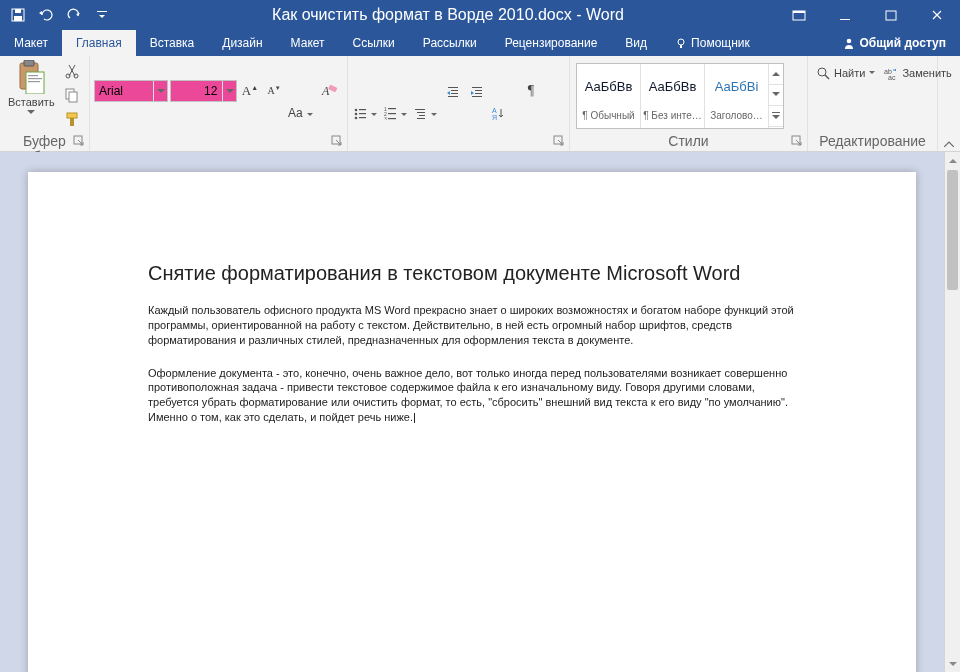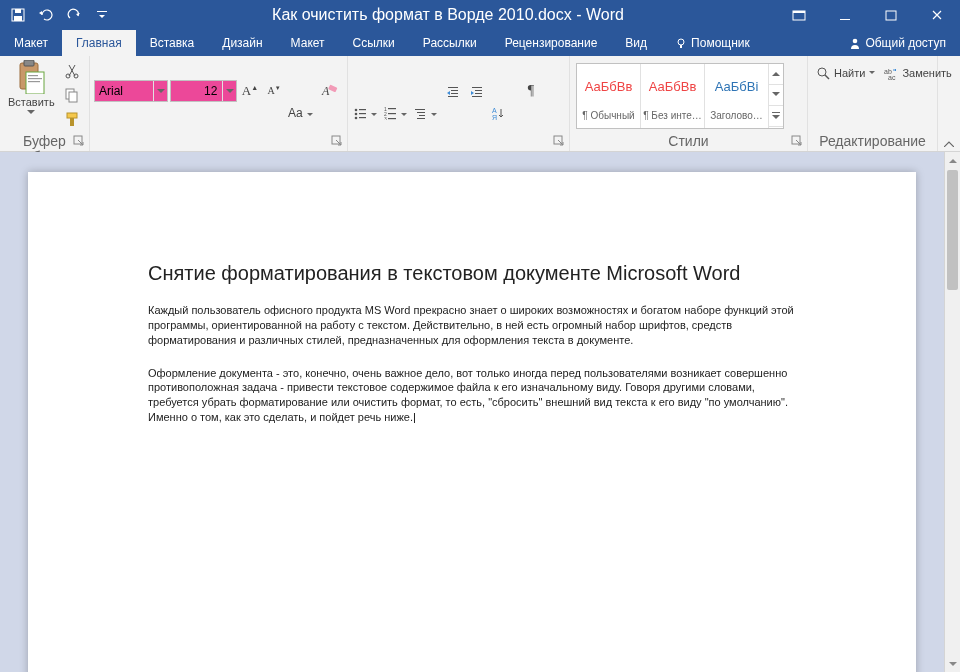--- a/index.html
+++ b/index.html
@@ -8,21 +8,21 @@
   .qat { display: flex; align-items: center; gap: 0; padding: 0 4px; }
   .qat-btn { width: 28px; height: 28px; display: flex; align-items: center; justify-content: center; cursor: pointer; }
   .title-text { flex: 1; text-align: center; font-size: 16px; color: #fff; }
   .win-controls { display: flex; }
   .win-btn { width: 46px; height: 30px; display: flex; align-items: center; justify-content: center; cursor: pointer; }
   .restore-box { width: 16px; height: 14px; position: relative; }
   
   .tabs { height: 26px; background: #2b579a; display: flex; align-items: stretch; }
   .tab { padding: 0 14px; display: flex; align-items: center; color: #fff; font-size: 12px; cursor: pointer; }
   .tab.active { background: #f3f3f3; color: #2b579a; }
-  .tab-right { margin-left: auto; display: flex; }
+  .tab-right { margin-left: auto; display: flex; font-weight: bold; }
   .tab-icon-sm { margin-right: 4px; display: inline-flex; }
 
   .ribbon { background: #f3f3f3; border-bottom: 1px solid #d4d4d4; display: flex; align-items: stretch; height: 96px; }
   .group { border-right: 1px solid #e1e1e1; display: flex; flex-direction: column; padding: 2px 4px 0; position: relative; }
   .group-body { flex: 1; display: flex; align-items: flex-start; gap: 2px; }
   .group-label { height: 18px; text-align: center; font-size: 14px; color: #666; position: relative; }
   .launcher { position: absolute; right: 2px; bottom: 2px; width: 14px; height: 14px; cursor: pointer; }
 
   .big-btn { display: flex; flex-direction: column; align-items: center; justify-content: center; padding: 2px 4px; cursor: pointer; gap: 2px; font-size: 11px; color: #444; }
   .big-btn svg { display: block; }
@@ -37,21 +37,21 @@
   .sbtn { min-width: 22px; height: 22px; display: flex; align-items: center; justify-content: center; cursor: pointer; border: 1px solid transparent; border-radius: 2px; font-size: 12px; color: #444; }
   .sbtn.split { padding-right: 12px; position: relative; margin-top: 44px; }
   .sbtn.split .dd { position: absolute; right: 2px; }
   .sbtn b { font-weight: bold; font-family: "Times New Roman", serif; font-size: 14px; }
   .sbtn i { font-style: italic; font-family: "Times New Roman", serif; font-size: 14px; }
   .sbtn .u { text-decoration: underline; font-family: "Times New Roman", serif; font-size: 13px; }
   .sbtn .s { text-decoration: line-through; font-size: 12px; }
 
   .stylesgrp .styleset { display: flex; border: 1px solid #c1c1c1; background: #fff; height: 66px; }
   .stylebox { width: 64px; border-right: 1px solid #e1e1e1; display: flex; flex-direction: column; align-items: center; justify-content: center; cursor: pointer; overflow: hidden; }
-  .stylebox .prev { flex: 1; display: flex; align-items: center; justify-content: center; font-size: 13px; color: #ef4444; width: 100%; }
+  .stylebox .prev { flex: 1; display: flex; align-items: center; justify-content: center; font-size: 13px; color: #0f172a; width: 100%; }
   .stylebox .prev.blue { color: #2e74b5; }
   .stylebox .lbl { height: 18px; font-size: 10px; color: #666; width: 100%; text-align: center; white-space: nowrap; overflow: hidden; text-overflow: ellipsis; padding: 0 2px; }
   .styleexp { width: 14px; display: flex; flex-direction: column; }
   .styleexp div { flex: 1; display: flex; align-items: center; justify-content: center; border-bottom: 1px solid #e1e1e1; cursor: pointer; }
 
   .editgrp .col { display: flex; flex-direction: row; gap: 1px; }
   .edititem { display: flex; align-items: center; gap: 4px; padding: 1px 4px; cursor: pointer; font-size: 11px; color: #444; height: 21px; }
 
   .collapse-rbn { width: 22px; display: flex; align-items: flex-end; justify-content: center; padding-bottom: 4px; cursor: pointer; }
 

